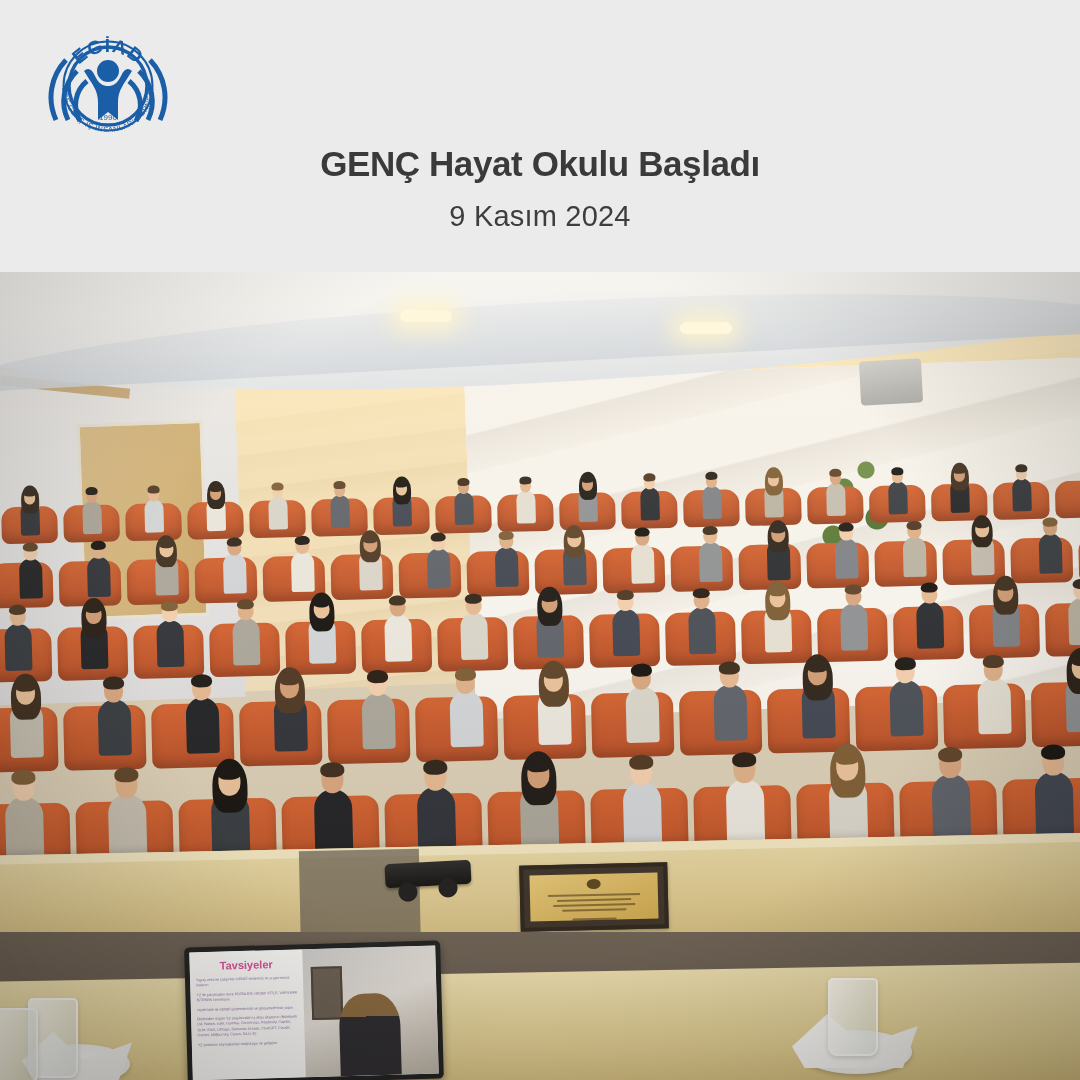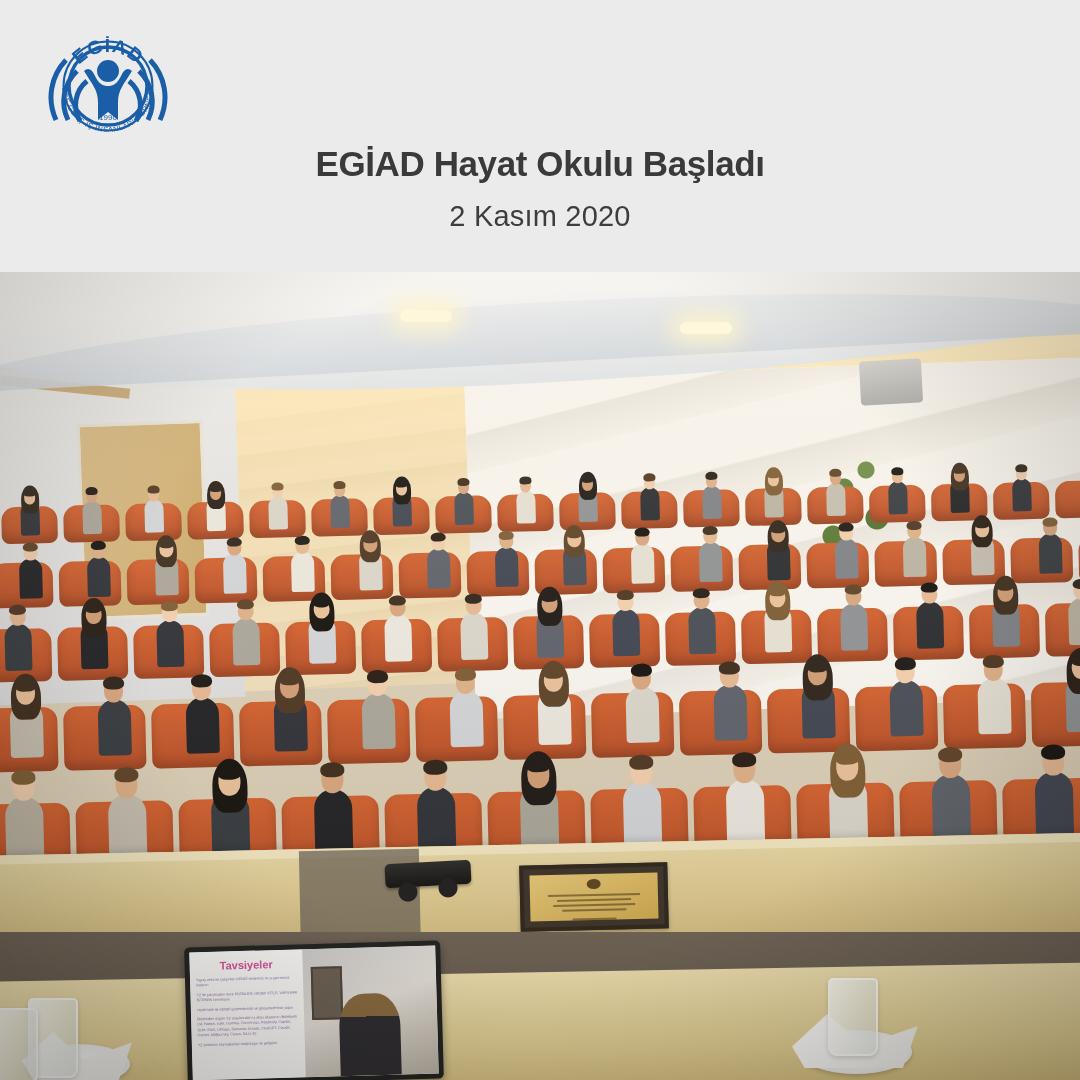--- a/index.html
+++ b/index.html
@@ -278,22 +278,22 @@
       </text>
 
       <text font-family="Liberation Sans, sans-serif" font-size="7.3" fill="#1B5EA8" letter-spacing="0.6">
         <textPath href="#arcBot" startOffset="50%" text-anchor="middle">EGE GENÇ İŞ İNSANLARI DERNEĞİ</textPath>
       </text>
 
       <text x="60" y="96" font-family="Liberation Sans, sans-serif" font-size="8" fill="#1B5EA8" text-anchor="middle">1990</text>
     </svg>
   </div>
 
-  <div class="title">EGİAD Hayat Okulu Başladı</div>
-  <div class="subtitle">2 Kasım 2020</div>
+  <div class="title">GENÇ Hayat Okulu Başladı</div>
+  <div class="subtitle">9 Kasım 2024</div>
 
   <div class="photo">
 
     <div class="ph-layer backwall"></div>
     <div class="ph-layer leftwall"></div>
     <div class="ph-layer door"></div>
     <div class="ph-layer shelf"></div>
     <div class="ph-layer curtain"></div>
     <div class="ph-layer plant"></div>
     <div class="ph-layer ac-grille"></div>

